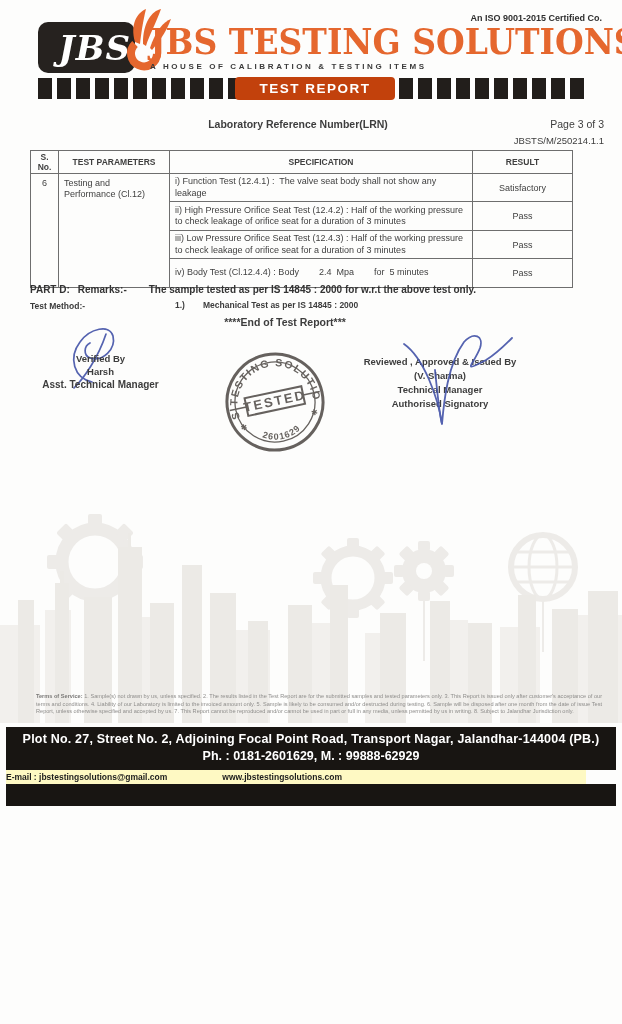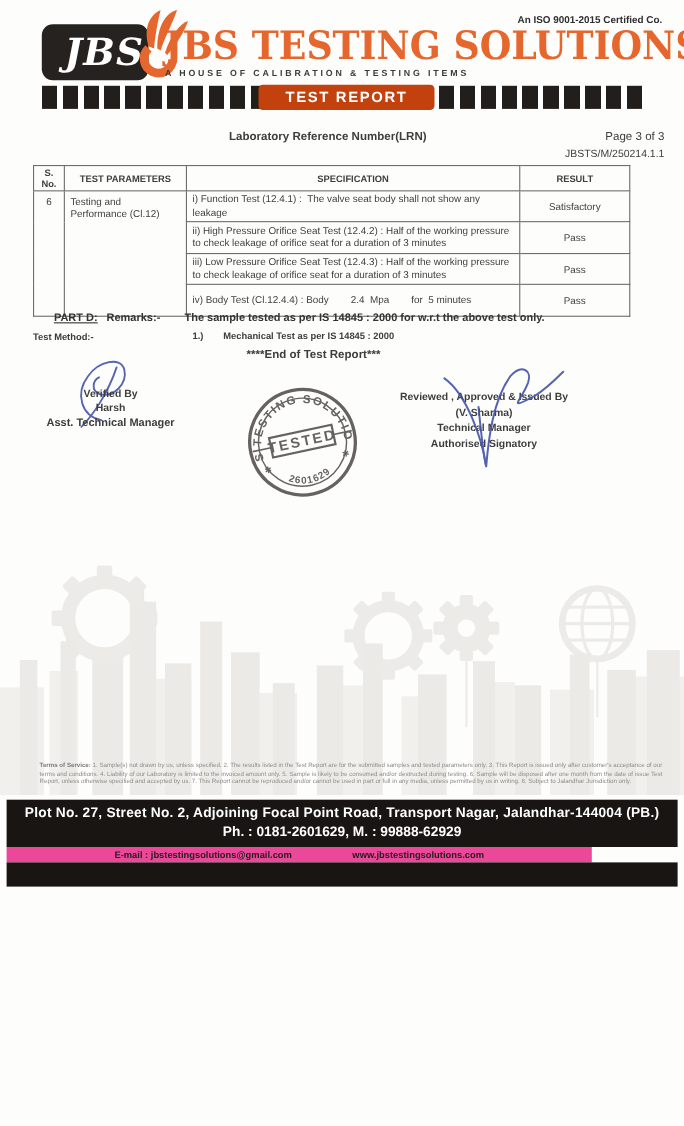--- a/index.html
+++ b/index.html
@@ -54,21 +54,21 @@
   .report-table{border:1.5px solid #5a5a5a;}
   .report-table th{font-size:8.5px;font-weight:bold;text-align:center;height:14px;padding:1px 4px;}
   .report-table td.sno{text-align:center;vertical-align:top;padding-top:4px;}
   .report-table td.param{vertical-align:top;padding-top:4px;line-height:11px;}
   .report-table td.spec{white-space:pre-wrap;line-height:11.5px;vertical-align:middle;}
   .report-table td.res{text-align:center;vertical-align:middle;}
   .report-table tbody tr{height:28px;}
 
   
   .partd{left:30px;top:284px;font-size:10px;font-weight:bold;color:#333;}
-  .partd .u{text-decoration:underline;margin-left:19px;}
+  .partd .u{}
   .partd .gap{margin-left:8px;}
   .partd .gap2{margin-left:22px;}
   .testmethod{left:30px;top:301px;font-size:8.5px;color:#3b3b3b;}
   .testmethod .lbl{font-weight:bold;}
   .tm-idx{left:175px;top:300px;font-size:8.5px;font-weight:bold;}
   .tm-val{left:203px;top:300px;font-size:8.5px;font-weight:bold;}
   .endnote{left:160px;top:316px;width:250px;text-align:center;font-size:10.5px;font-weight:bold;}
 
   
   .sig-left{left:28px;top:353px;width:145px;text-align:center;font-weight:bold;}
@@ -87,22 +87,22 @@
     left:36px;top:693px;width:566px;font-size:5.6px;line-height:7.6px;color:#8f8e8c;
     text-align:justify;
   }
   .terms b{color:#7a7977;}
 
   
   .footer-black1{left:6px;top:727px;width:610px;height:43px;background:#181512;
     color:#fff;text-align:center;font-weight:bold;}
   .footer-black1 .addr{margin-top:5px;font-size:12.5px;letter-spacing:.2px;}
   .footer-black1 .ph{margin-top:3px;font-size:12.5px;}
-  .footer-gray{left:6px;top:770px;width:532px;height:14px;background:#ec4899;
-    display:flex;align-items:center;justify-content:center;gap:55px;
+  .footer-gray{left:6px;top:770px;width:580px;height:14px;background:#fef9c3;
+    display:flex;align-items:center;gap:55px;
     font-size:8.5px;font-weight:bold;color:#1d1d1d;}
   .footer-black2{left:6px;top:784px;width:610px;height:22px;background:#181512;}
 </style>
 </head>
 <body>
 
 <div class="page">
 
   <div class="abs iso-note">An ISO 9001-2015 Certified Co.</div>
 

